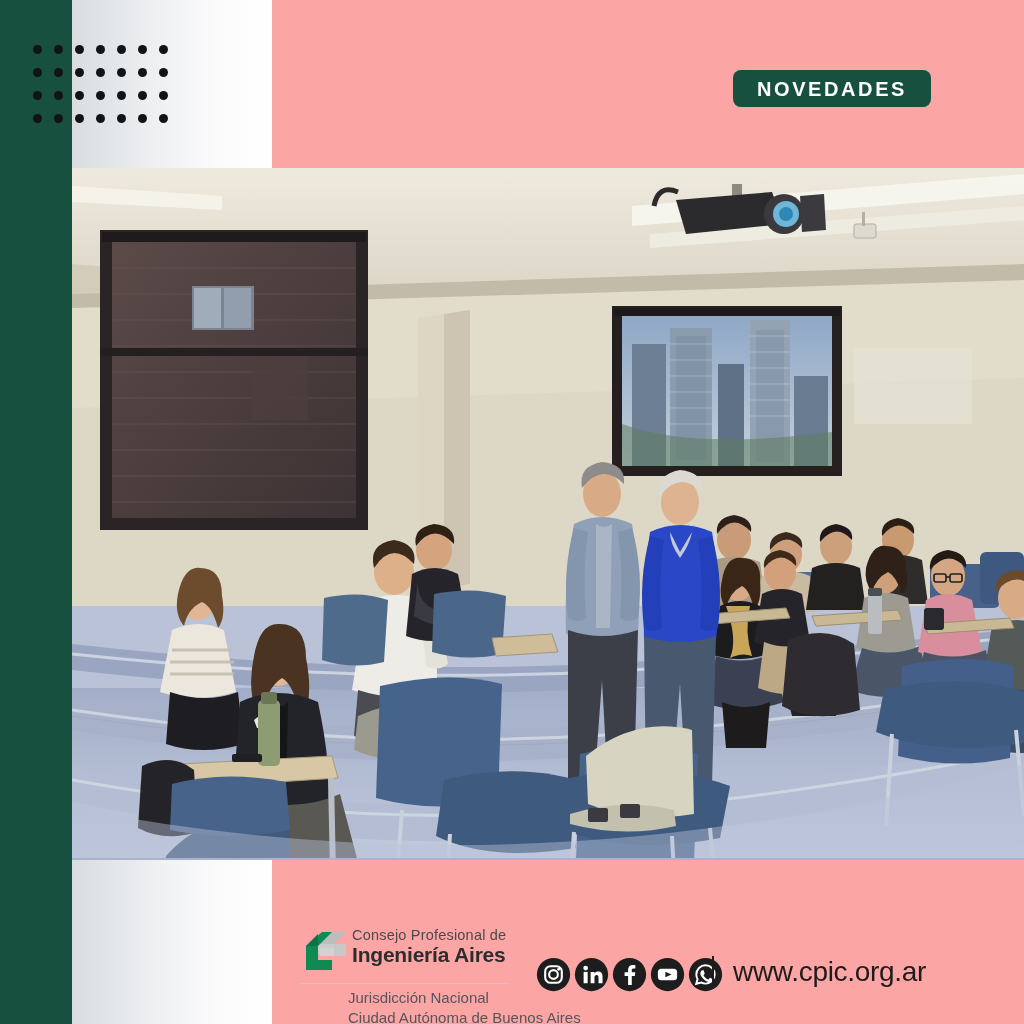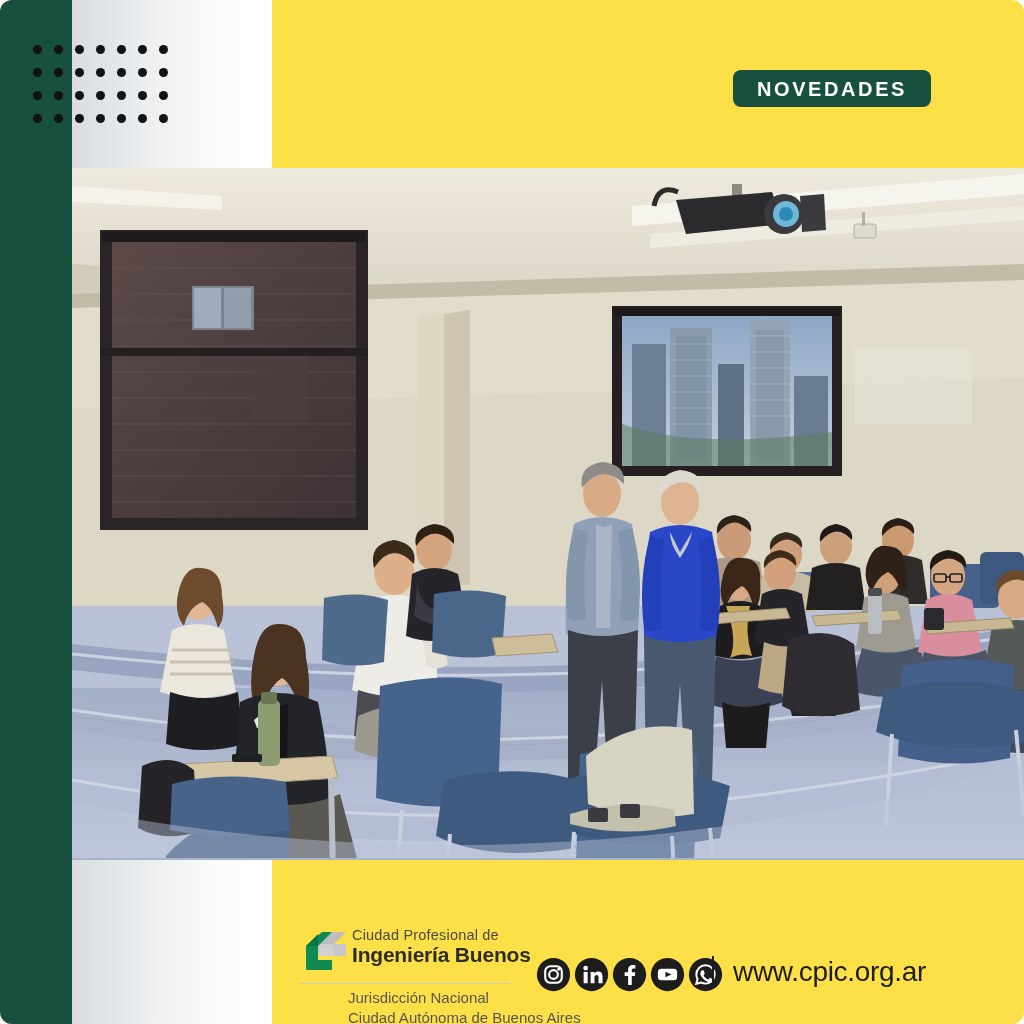--- a/index.html
+++ b/index.html
@@ -2,21 +2,21 @@
 <html><head>
 <meta charset="utf-8">
 <style>
   html,body{margin:0;padding:0;}
   body{
     width:1024px;height:1024px;overflow:hidden;
     background:#ffffff;
     font-family:"Liberation Sans", sans-serif;
     -webkit-font-smoothing:antialiased;
   }
-  .canvas{position:relative;width:1024px;height:1024px;background:#fde047;overflow:hidden;border-radius:12px;}
+  .canvas{position:relative;width:1024px;height:1024px;background:#fca5a5;overflow:hidden;}
 
   
   .green-bar{
     position:absolute;left:0;top:0;width:72px;height:1024px;
     background:#17503E;
   }
   
   .gradient-panel{
     position:absolute;left:72px;top:0;width:200px;height:1024px;
     background:linear-gradient(90deg,#d9dde0 0%, #eceef0 38%, #fbfbfc 72%, #ffffff 100%);
@@ -480,22 +480,22 @@
           <path d="M30 2 L46 2 L34 14 L18 14 Z" fill="#bdbdbd"></path>
           <path d="M18 14 L34 14 L34 24 L18 24 Z" fill="#cccccc"></path>
           <path d="M34 14 L46 14 L46 26 L34 26 Z" fill="#c8c8c8"></path>
           <path d="M22 2 L32 2 L18 16 L18 30 L32 30 L32 40 L6 40 L6 16 Z" fill="#0f8a52"></path>
           <path d="M6 16 L18 4 L18 16 Z" fill="#0b7444"></path>
           <path d="M18 30 L32 30 L32 40 L18 40 Z" fill="#0f8a52"></path>
           <path d="M20 18 L34 18 L34 26 L20 26 Z" fill="#d2d2d2"></path>
         </svg>
       </div>
       <div class="logo-text">
-        <div class="logo-l1">Ciudad Profesional de</div>
-        <div class="logo-l2">Ingeniería Buenos</div>
+        <div class="logo-l1">Consejo Profesional de</div>
+        <div class="logo-l2">Ingeniería Aires</div>
       </div>
       <div class="logo-rule"></div>
       <div class="logo-sub">
         <div>Jurisdicción Nacional</div>
         <div>Ciudad Autónoma de Buenos Aires</div>
       </div>
     </div>
 
     <div class="social-row">
       <svg class="sicon" viewBox="0 0 40 40" xmlns="http://www.w3.org/2000/svg">

